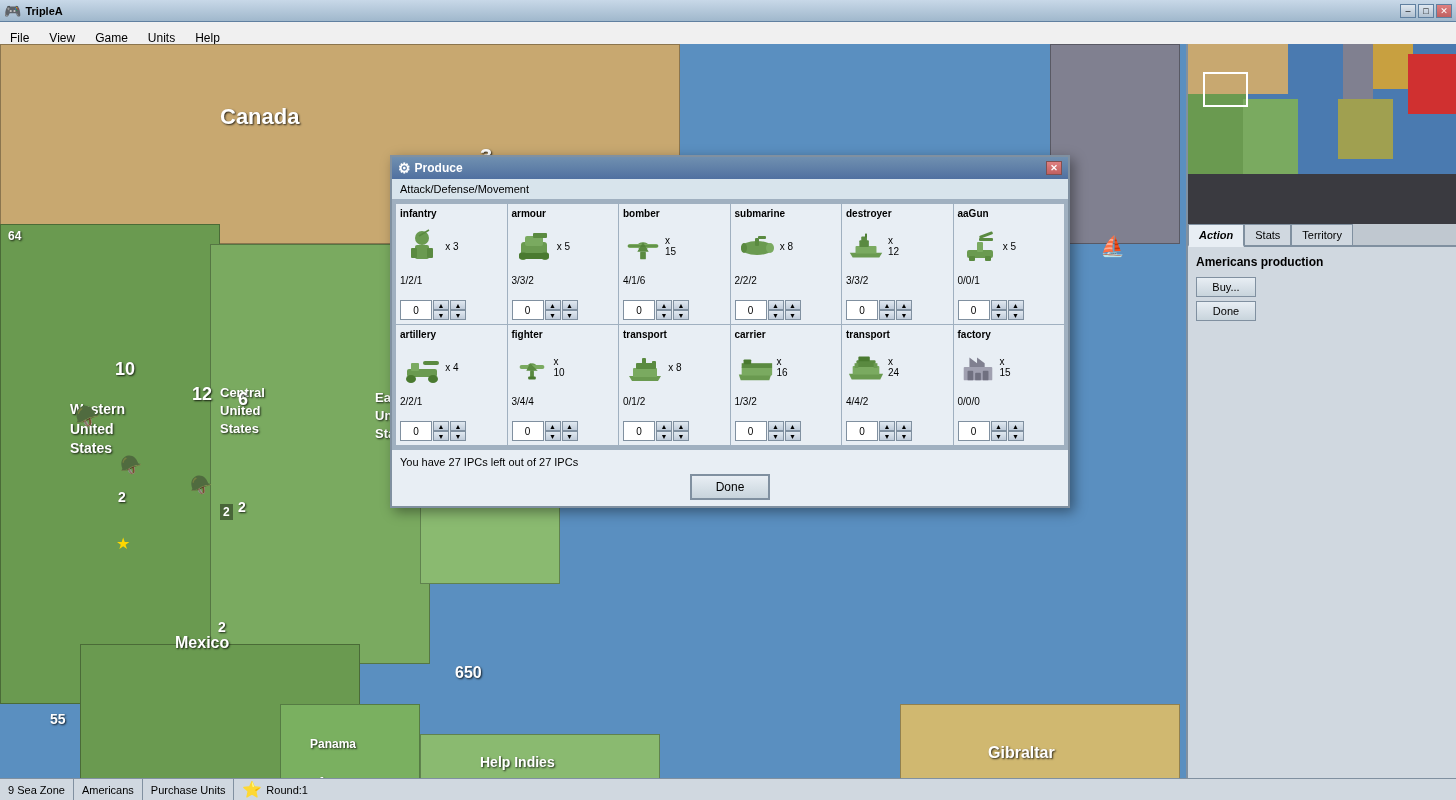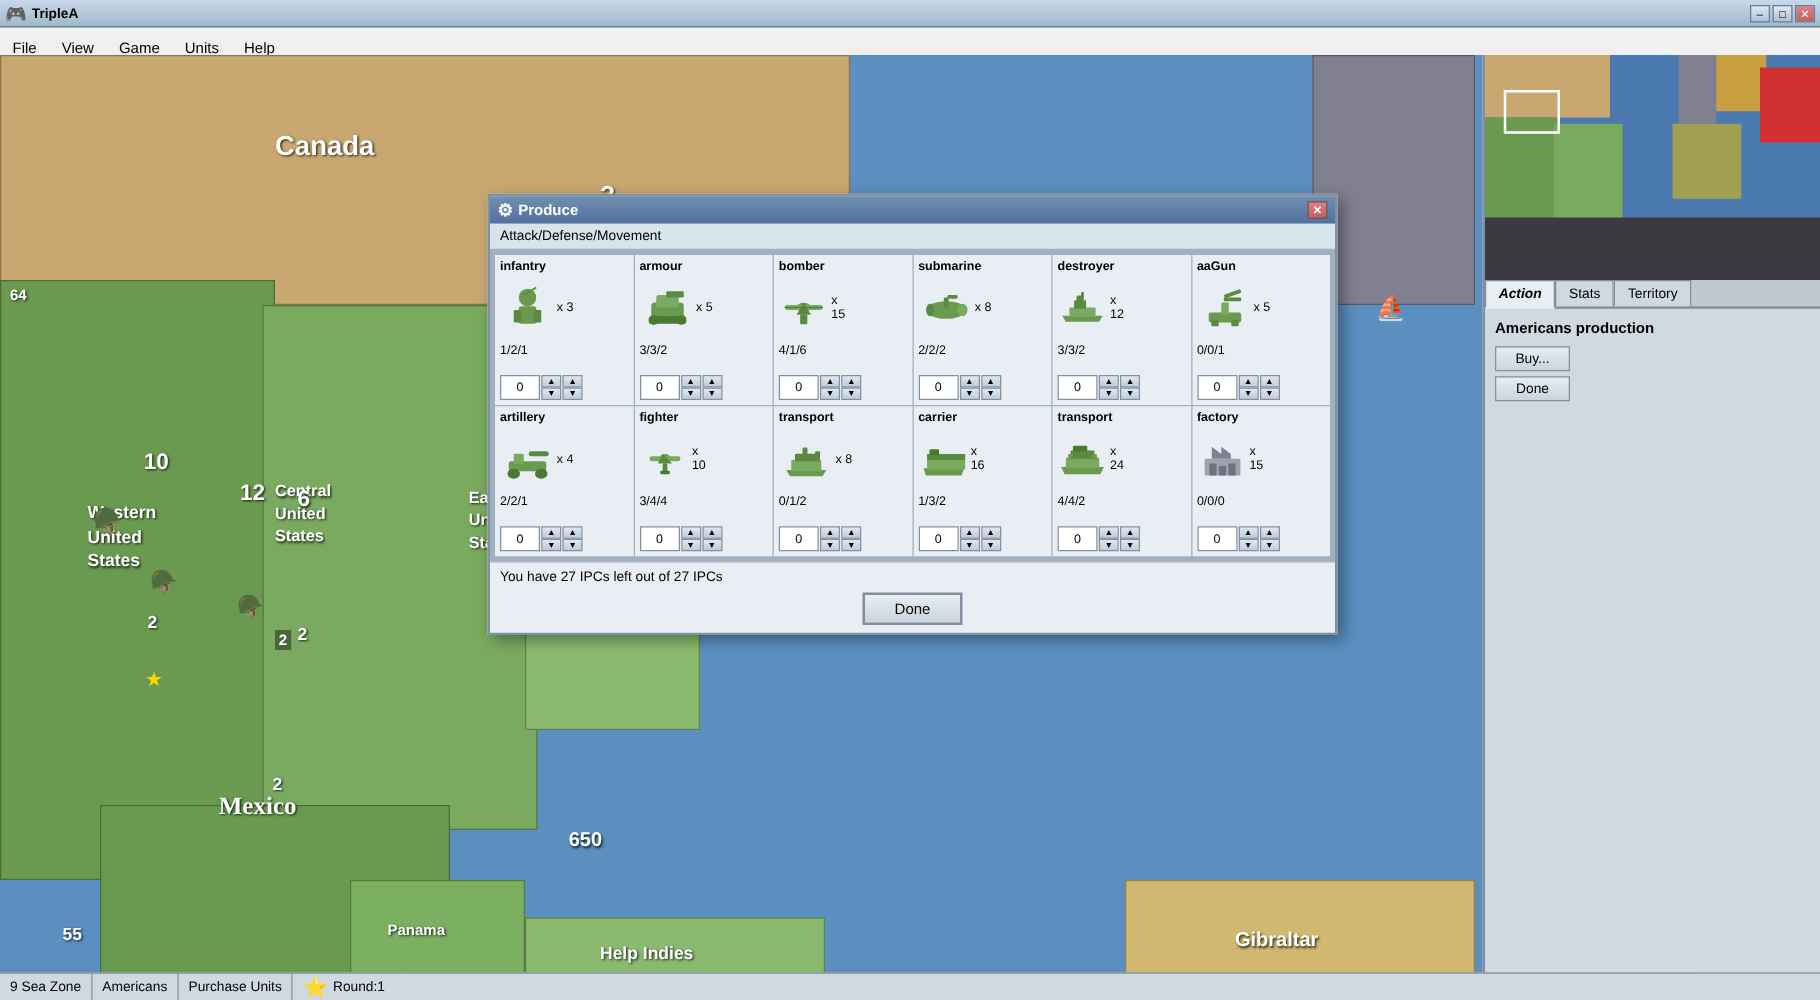--- a/index.html
+++ b/index.html
@@ -374,27 +374,27 @@
   <div class="map-label" style="top:100px;left:480px;font-size:22px;">3</div>
   <div class="map-label" style="top:185px;left:8px;font-size:12px;">64</div>
   <div class="map-label" style="top:340px;left:70px;font-size:14px;line-height:1.4;margin-top:16px;">Western<br>United<br>States</div>
   <div class="map-label" style="top:340px;left:220px;font-size:13px;line-height:1.4;">Central<br>United<br>States</div>
   <div class="map-label" style="top:345px;left:375px;font-size:13px;line-height:1.4;">East...<br>Unit...<br>Stat...</div>
   <div class="map-label" style="top:315px;left:115px;font-size:18px;">10</div>
   <div class="map-label" style="top:340px;left:192px;font-size:18px;">12</div>
   <div class="map-label" style="top:345px;left:238px;font-size:18px;">6</div>
   <div class="map-label" style="top:445px;left:118px;font-size:14px;">2</div>
   <div class="map-label" style="top:455px;left:238px;font-size:14px;">2</div>
-  <div class="map-label" style="top:590px;left:175px;font-size:20px;font-family:Liberation Serif, serif;">Mexico</div>
+  <div class="map-label" style="top:590px;left:175px;font-size:16px;">Mexico</div>
   <div class="map-label" style="top:575px;left:218px;font-size:14px;">2</div>
   <div class="map-label" style="top:693px;left:310px;font-size:12px;">Panama</div>
   <div class="map-label" style="top:730px;left:318px;font-size:14px;">1</div>
   <div class="map-label" style="top:710px;left:480px;font-size:14px;">Help Indies</div>
   <div class="map-label" style="top:700px;left:960px;font-size:16px;margin-left:28px;">Gibraltar</div>
-  <div class="map-label" style="top:695px;left:50px;font-size:14px;">55</div>
+  <div class="map-label" style="top:667px;left:50px;font-size:14px;">55</div>
   <div class="map-label" style="top:620px;left:455px;font-size:16px;">650</div>
 
   <div style="position:absolute;top:490px;left:116px;font-size:16px;color:#ffd700;">★</div>
 
   <div style="position:absolute;top:360px;left:75px;color:#4a7a40;font-size:20px;">🪖</div>
   <div style="position:absolute;top:410px;left:120px;color:#4a7a40;font-size:18px;">🪖</div>
   <div style="position:absolute;top:430px;left:190px;color:#4a7a40;font-size:18px;">🪖</div>
   <div style="position:absolute;top:460px;left:220px;font-size:12px;color:white;font-weight:bold;background:rgba(0,0,0,0.4);padding:1px 3px;">2</div>
 
   <div style="position:absolute;top:190px;left:1100px;color:#c0c0c0;font-size:20px;">⛵</div>

